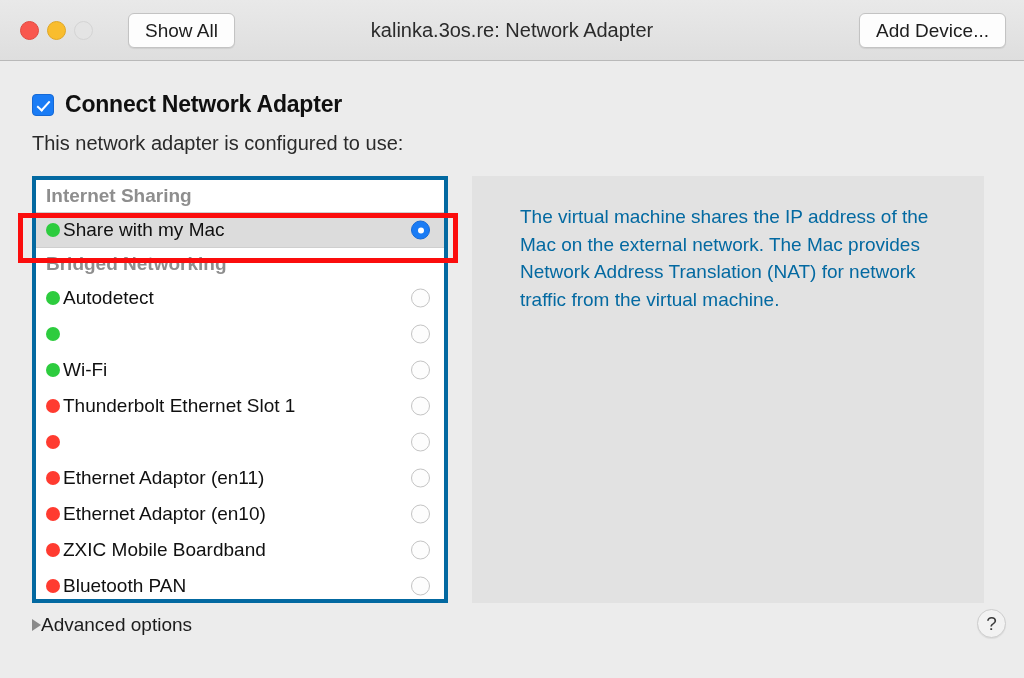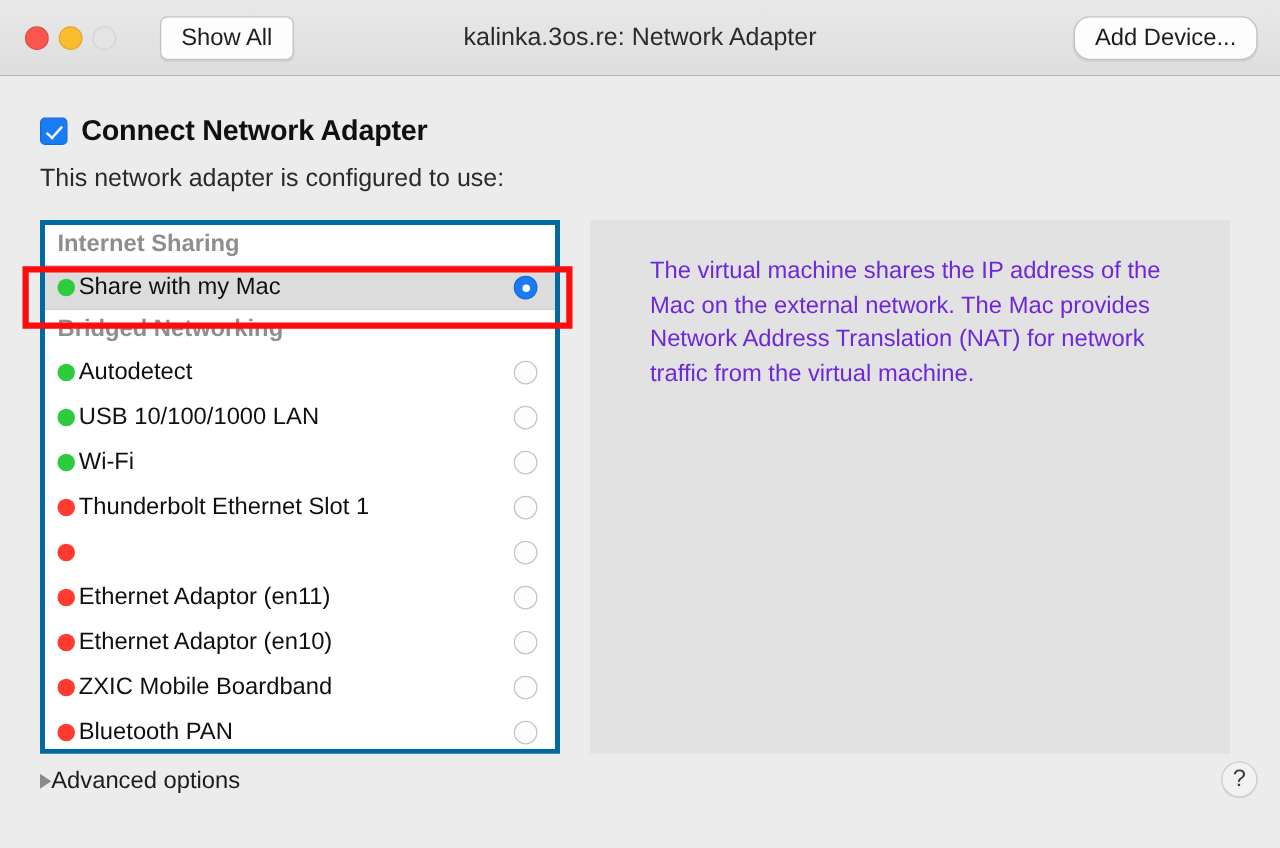--- a/index.html
+++ b/index.html
@@ -52,21 +52,21 @@
     font-size: 19px;
     color: #1d1d1d;
     display: flex;
     align-items: center;
     justify-content: center;
     box-sizing: border-box;
     padding: 16px 16px;
     cursor: default;
   }
   .tb-button.show-all { left: 128px; }
-  .tb-button.add-device { right: 18px; border-radius: 13px; }
+  .tb-button.add-device { right: 18px; }
 
   .window-title {
     position: absolute;
     left: 0; right: 0; top: 19px;
     text-align: center;
     font-size: 20px;
     color: #2b2b2b;
     pointer-events: none;
   }
 
@@ -194,21 +194,21 @@
     position: absolute;
     left: 472px; top: 115px;
     width: 512px; height: 427px;
     background: #e2e2e2;
     box-sizing: border-box;
     padding: 27px 24px 0 48px;
   }
   .desc-text {
     font-size: 19px;
     line-height: 1.45;
-    color: #6d28d9;
+    color: #0369a1;
     margin: 0;
   }
 
   
   .advanced {
     position: absolute;
     left: 32px; top: 553px;
     display: flex;
     align-items: center;
     gap: 0;
@@ -288,21 +288,20 @@
     <div class="group-header">Bridged Networking</div>
 
     <div class="net-row">
       <span class="dot" style="background:#2dcc3e"></span>
       <span class="row-label">Autodetect</span>
       <span class="radio"></span>
     </div>
 
     <div class="net-row">
       <span class="dot" style="background:#2dcc3e"></span>
-      <span class="row-label">USB 10/100/1000 LAN</span>
       <span class="radio"></span>
     </div>
 
     <div class="net-row">
       <span class="dot" style="background:#2dcc3e"></span>
       <span class="row-label">Wi-Fi</span>
       <span class="radio"></span>
     </div>
 
     <div class="net-row">

